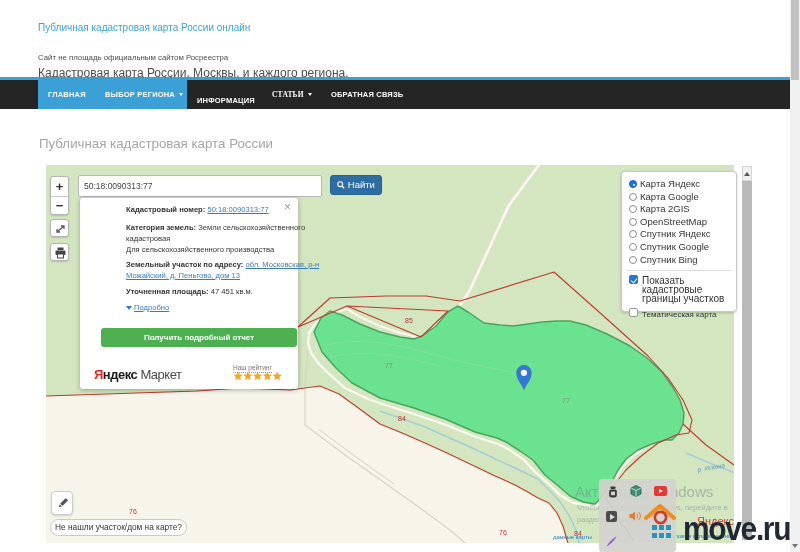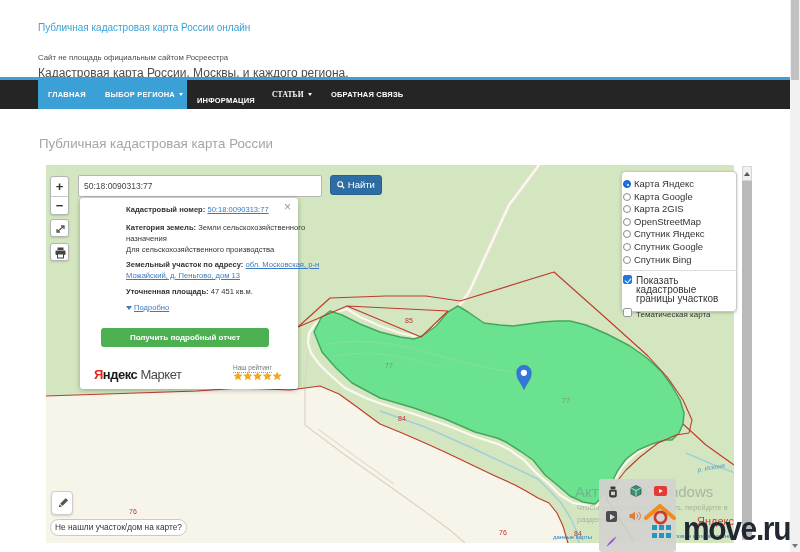--- a/index.html
+++ b/index.html
@@ -109,45 +109,45 @@
   <svg width="8" height="8" viewBox="0 0 10 10" style="vertical-align:-1px;">
       <circle cx="4" cy="4" r="3" fill="none" stroke="#fff" stroke-width="1.4"></circle>
       <path d="M6.2,6.2 L9,9" stroke="#fff" stroke-width="1.6"></path>
     </svg>
   Найти</div>
 
 <div class="abs" id="popup" style="left:80px; top:198px; width:218px; height:191px; background:#fff; border-radius:3px; box-shadow:0 1px 5px rgba(0,0,0,0.3); font-size:7.6px; color:#333;">
   <div class="abs" style="right:7px; top:2px; font-size:12px; color:#9a9a9a;">×</div>
   <div class="pline" style="top:7px;"><b>Кадастровый номер:</b> <a class="plink">50:18:0090313:77</a></div>
   <div class="pline" style="top:24.5px;"><b>Категория земель:</b> Земли сельскохозяйственного</div>
-  <div class="pline" style="top:35.5px;">назначения</div>
+  <div class="pline" style="top:35.5px;">кадастровая</div>
   <div class="pline" style="top:47px;">Для сельскохозяйственного производства</div>
   <div class="pline" style="top:61.5px;"><b>Земельный участок по адресу:</b> <a class="plink">обл. Московская, р-н</a></div>
   <div class="pline" style="top:73px;"><a class="plink">Можайский, д. Пеньгово, дом 13</a></div>
   <div class="pline" style="top:89px;"><b>Уточненная площадь:</b> 47 451 кв.м.</div>
   <div class="pline" style="top:104.5px;"><span style="display:inline-block; width:0; height:0; border-top:4px solid #3a7abf; border-left:3.5px solid transparent; border-right:3.5px solid transparent; margin-right:2px;"></span><a class="plink" style="text-decoration:underline;">Подробно</a></div>
-  <div style="position:absolute; left:21px; top:130px; width:168px; height:19px; background:#4caf50; border-radius:3px; color:#fff; font-size:8px; font-weight:bold; text-align:center; line-height:19px;">Получить подробный отчет</div>
+  <div style="position:absolute; left:21px; top:130px; width:196px; height:19px; background:#4caf50; border-radius:3px; color:#fff; font-size:8px; font-weight:bold; text-align:center; line-height:19px;">Получить подробный отчет</div>
   <div style="position:absolute; left:14px; top:169px; font-size:13px; letter-spacing:-0.5px;"><b style="color:#e0271b;">Я</b><b style="color:#1a1a1a;">ндекс</b> <span style="color:#4a4a4a;">Маркет</span></div>
   <div style="position:absolute; left:153px; top:166px; font-size:6.5px; color:#777; border-bottom:1px dotted #999; padding-bottom:0.5px;">Наш рейтинг</div>
   <svg style="position:absolute; left:153px; top:173px;" width="49" height="10" viewBox="0 0 49 10">
     <g fill="#f0a81d">
         <path id="st" d="M5,0.5 L6.3,3.6 9.6,3.8 7.1,6 7.9,9.2 5,7.5 2.1,9.2 2.9,6 0.4,3.8 3.7,3.6 Z"></path>
     <use href="#st" x="9.8"></use>
         <use href="#st" x="19.6"></use>
         <use href="#st" x="29.4"></use>
         <use href="#st" x="39.2"></use>
       </g>
   </svg>
 </div>
 <style>
  .plink { color:#3a7abf; text-decoration:underline; }
  .pline { position:absolute; left:10px; white-space:nowrap;padding-left:36px; }
 </style>
 
-<div class="abs" style="left:621px; top:171px; width:116px; height:141px; background:#fff; border:1px solid #c9c9c9; border-radius:4px; box-shadow:0 1px 3px rgba(0,0,0,0.2); padding:6px 1px; font-size:9.5px; color:#333;">
+<div class="abs" style="left:621px; top:171px; width:116px; height:141px; background:#fff; border:1px solid #c9c9c9; border-radius:4px; box-shadow:0 1px 3px rgba(0,0,0,0.2); padding:6px 7px; font-size:9.5px; color:#333;">
   <div class="rrow"><span class="radio sel"></span>Карта Яндекс</div>
   <div class="rrow"><span class="radio"></span>Карта Google</div>
   <div class="rrow"><span class="radio"></span>Карта 2GIS</div>
   <div class="rrow"><span class="radio"></span>OpenStreetMap</div>
   <div class="rrow"><span class="radio"></span>Спутник Яндекс</div>
   <div class="rrow"><span class="radio"></span>Спутник Google</div>
   <div class="rrow"><span class="radio"></span>Спутник Bing</div>
   <div style="border-top:1px solid #ddd; margin:4px -2px 4px -2px;"></div>
   <div style="display:flex; font-size:10px; line-height:9px;">
       <span class="cb checked"></span>

